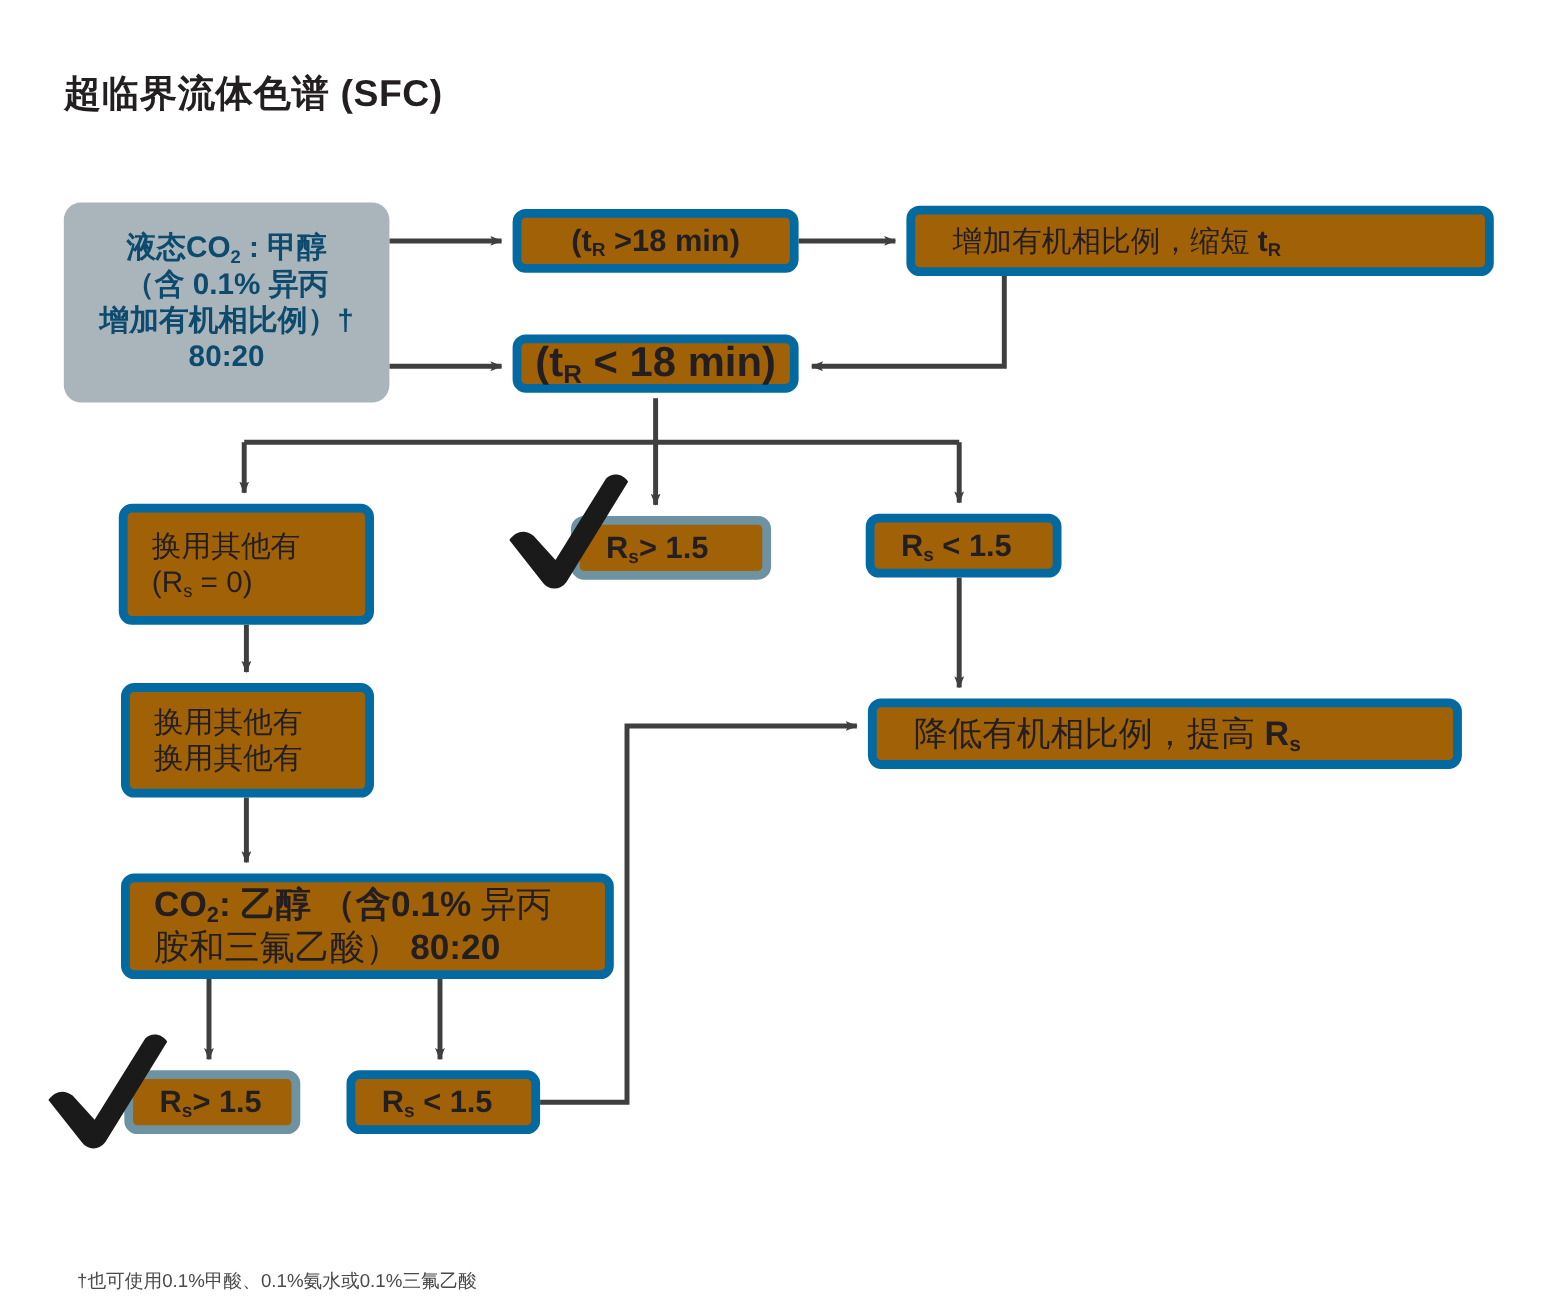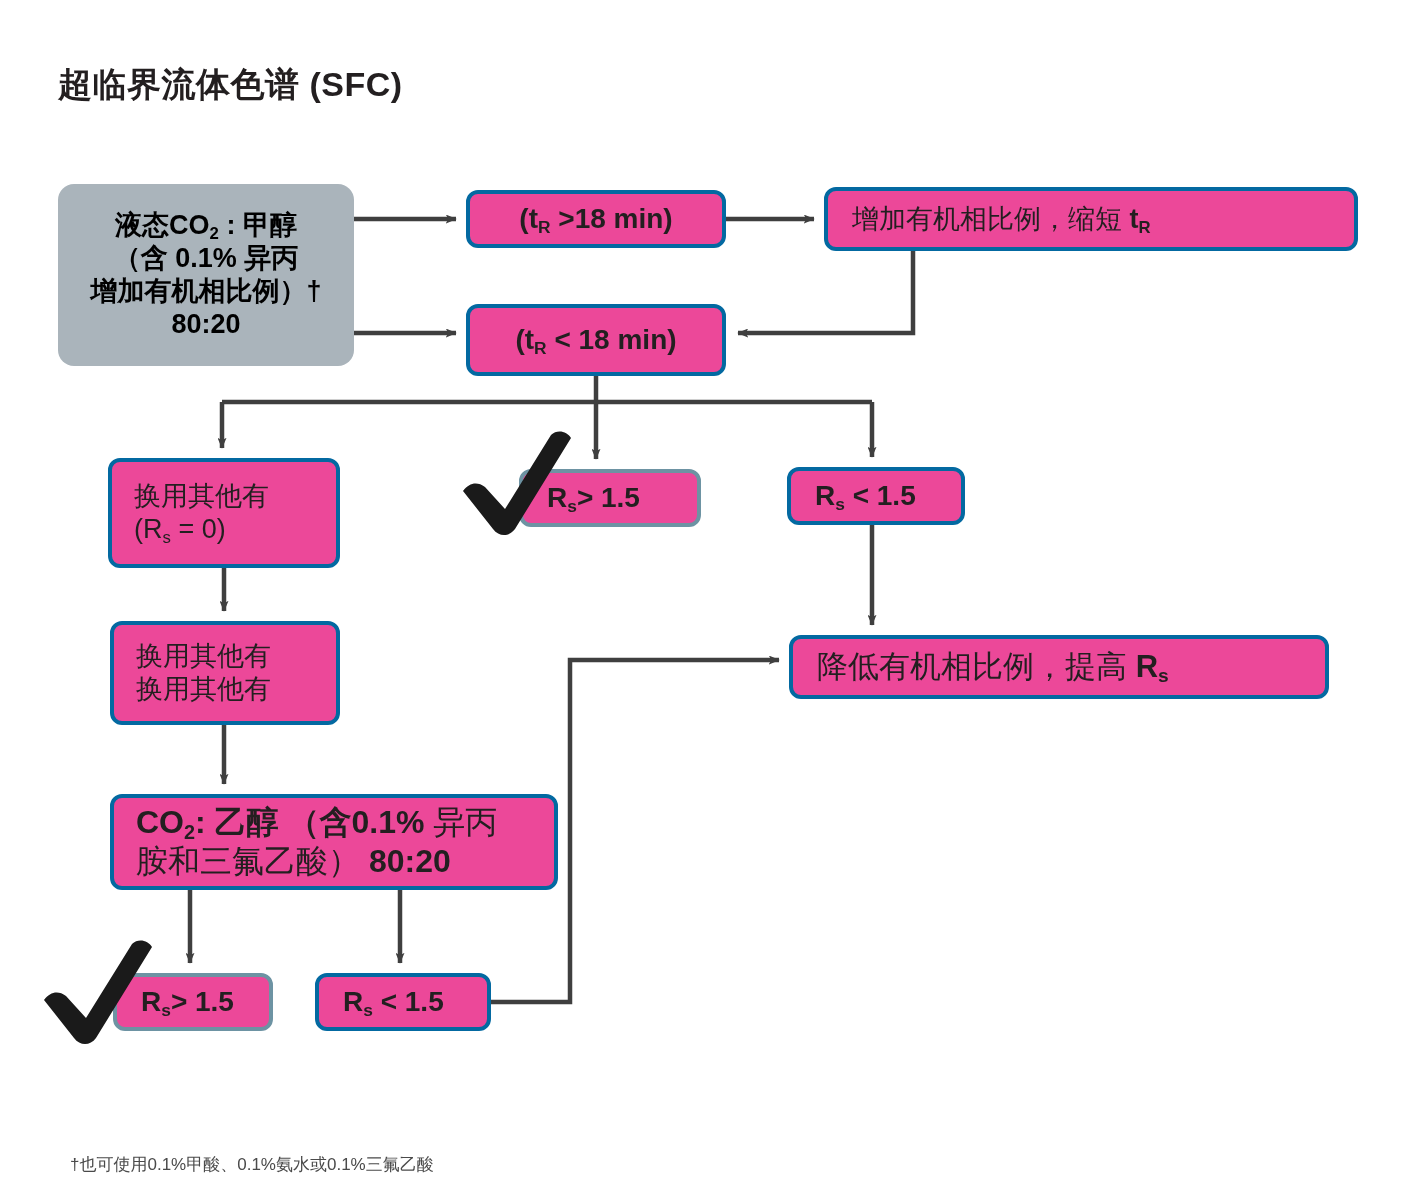--- a/index.html
+++ b/index.html
@@ -21,32 +21,32 @@
     width:1405px;height:1184px;
     pointer-events:none;
   }
   .node{
     position:absolute;
     box-sizing:border-box;
     display:flex;
     align-items:center;
     justify-content:center;
     text-align:center;
-    background:#ec4899;
-    border:4px solid #0369a1;
+    background:#a16207;
+    border:8px solid #0369a1;
     border-radius:12px;
     line-height:1.22;
     z-index:2;
   }
   .node .txt{width:100%;padding:0 10px;}
   .node.teal{border-color:#6d93a3;}
   .node.gray{
     background:#aab4bb;
     border:none;
-    color:#000000;
+    color:#0c4a6e;
     border-radius:16px;
     font-weight:bold;
   }
   .title{
     position:absolute;
     left:58px;top:38px;
     font-size:34px;
     font-weight:bold;
     letter-spacing:.5px;
     color:#231f20;
@@ -62,32 +62,32 @@
   sub{font-size:.62em;line-height:0;vertical-align:-.28em;font-weight:inherit;}
   .b{font-weight:bold;}
   .check{
     position:absolute;
     z-index:5;
     pointer-events:none;
   }
   
   #n-start   {left:58px;  top:160px; width:296px; height:182px; font-size:27px;}
   #n-tr-gt   {left:466px; top:166px; width:260px; height:58px;  font-size:28px; font-weight:bold;}
-  #n-tr-lt   {left:466px; top:280px; width:260px; height:72px;  font-size:28px; font-weight:bold;}
+  #n-tr-lt   {left:466px; top:280px; width:260px; height:53px;  font-size:38px; font-weight:bold;}
   #n-incr    {left:824px; top:163px; width:534px; height:64px;  font-size:27px;}
   #n-nosep   {left:108px; top:434px; width:232px; height:110px; font-size:27px;}
   #n-rs-gt-1 {left:519px; top:445px; width:182px; height:58px;  font-size:28px; font-weight:bold;}
   #n-rs-lt-1 {left:787px; top:443px; width:178px; height:58px;  font-size:28px; font-weight:bold;}
   #n-decr    {left:789px; top:611px; width:540px; height:64px;  font-size:31px;}
   #n-switch  {left:110px; top:597px; width:230px; height:104px; font-size:27px;}
   #n-co2eth  {left:110px; top:770px; width:448px; height:96px;  font-size:32px;}
   #n-rs-gt-2 {left:113px; top:949px; width:160px; height:58px;  font-size:28px; font-weight:bold;}
   #n-rs-lt-2 {left:315px; top:949px; width:176px; height:58px;  font-size:28px; font-weight:bold;}
   #n-nosep .txt,#n-switch .txt,#n-co2eth .txt{text-align:left;padding-left:22px;}
-  #n-incr .txt,#n-decr .txt{text-align:left;padding-left:24px;}
+  #n-incr .txt,#n-decr .txt{text-align:left;padding-left:34px;}
   #n-rs-gt-1 .txt,#n-rs-lt-1 .txt,#n-rs-gt-2 .txt,#n-rs-lt-2 .txt{text-align:left;padding-left:24px;}
 </style>
 </head>
 <body>
 
 <div id="canvas">
 
   <div class="title">超临界流体色谱 (SFC)</div>
 
   <svg id="wires" viewBox="0 0 1405 1184" xmlns="http://www.w3.org/2000/svg">

